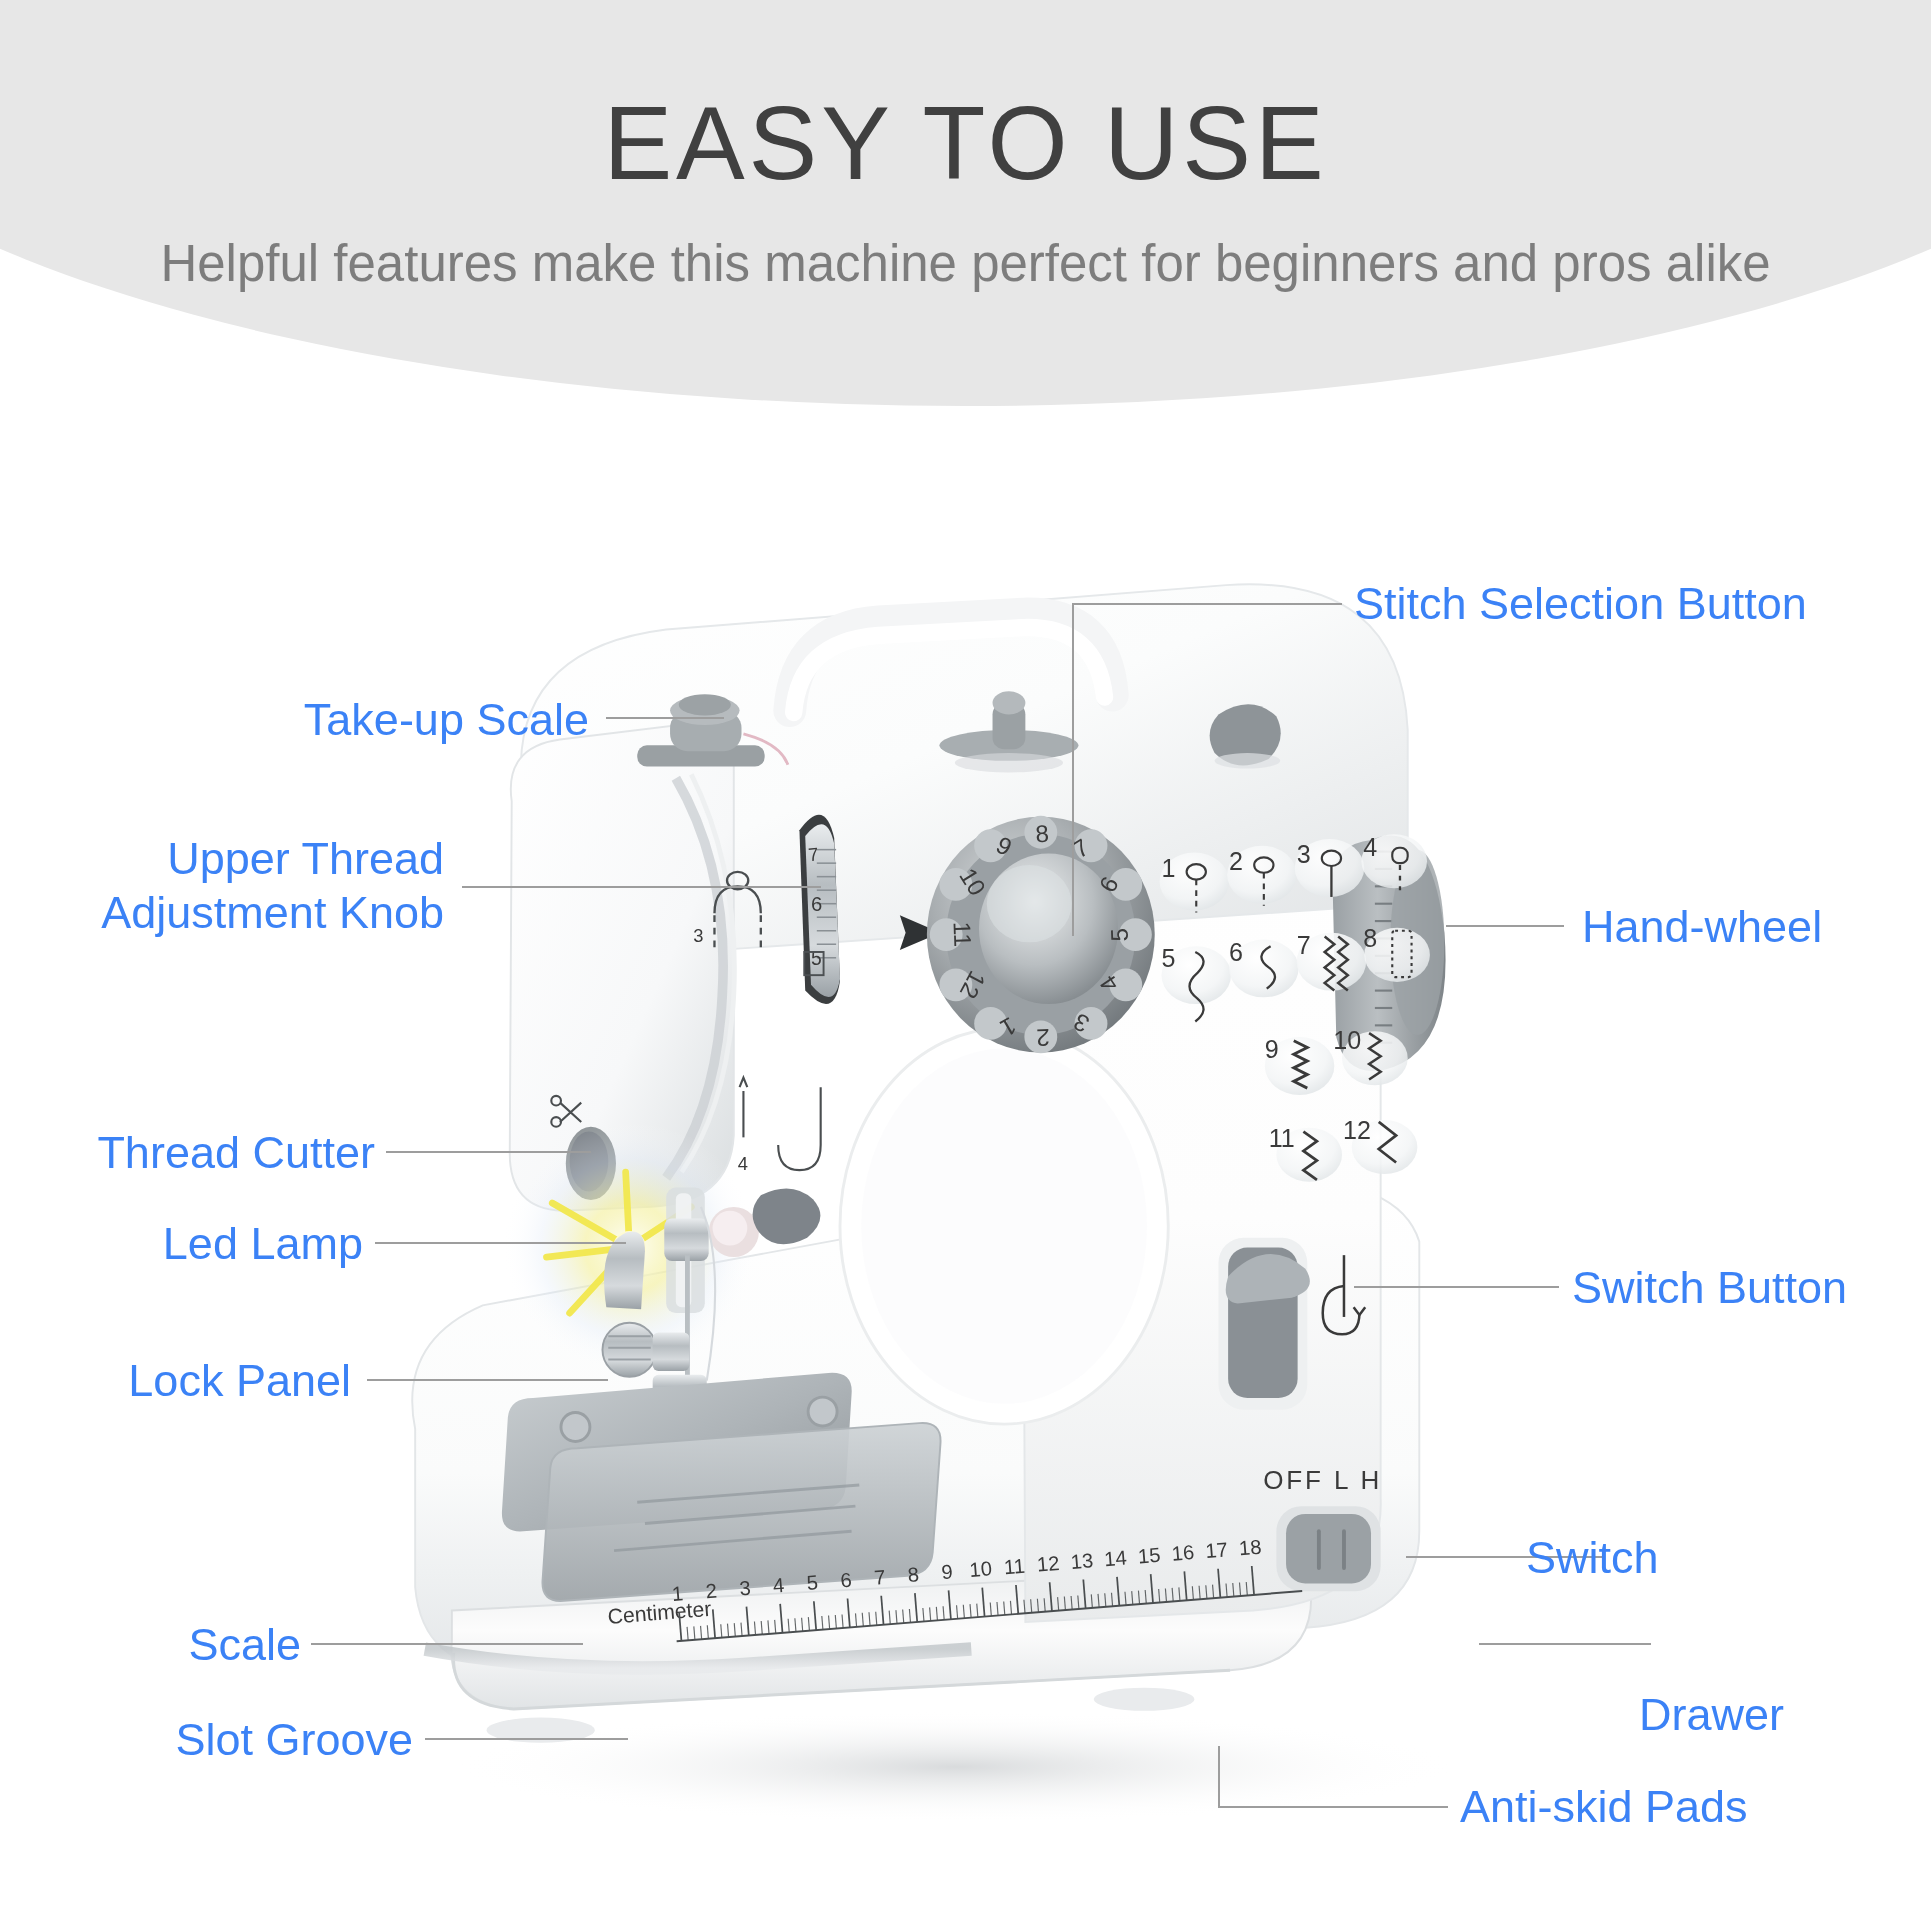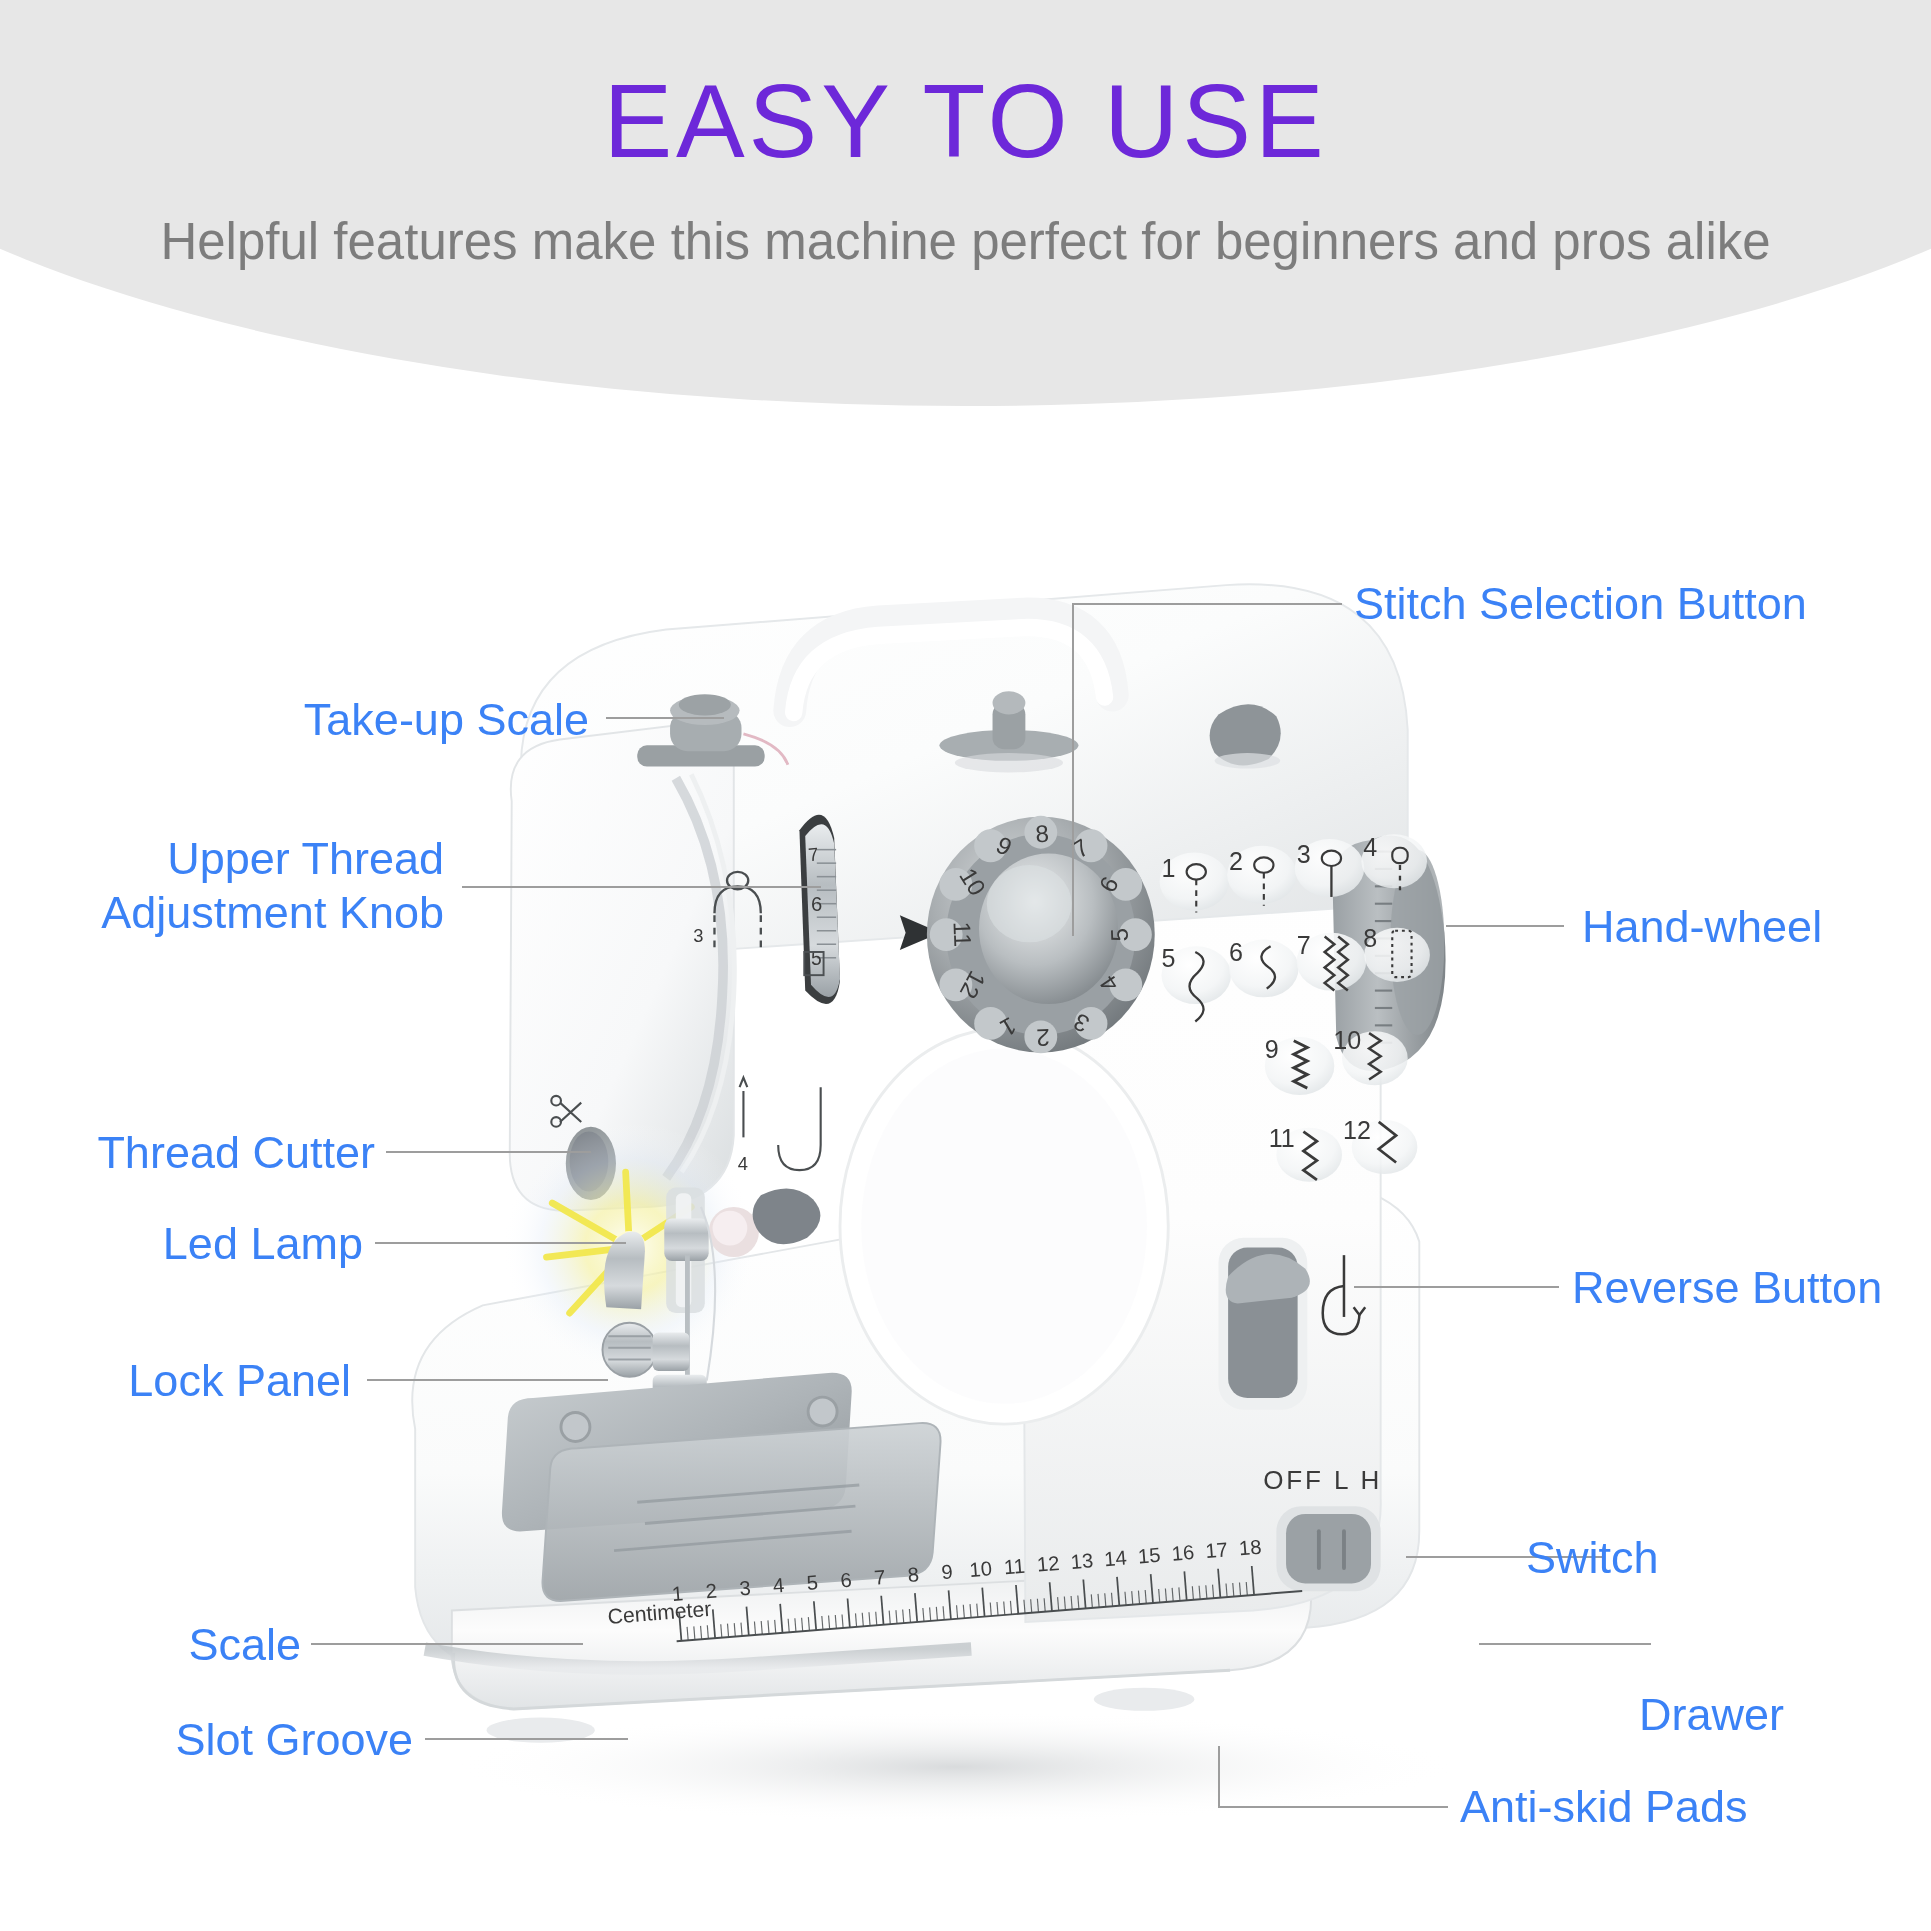--- a/index.html
+++ b/index.html
@@ -18,25 +18,25 @@
     width:2433px;height:1545px;
     background:#e7e7e7;
     border-radius:0 0 50% 50%/0 0 26% 26%;
     z-index:1;
   }
   .header-text{
     position:absolute;left:0;top:0;width:1931px;
     z-index:3;text-align:center;pointer-events:none;
   }
   .hl-title{
-    margin:0;padding-top:66px;
+    margin:0;padding-top:88px;
     font-size:103px;line-height:1.08;
     letter-spacing:3.9px;
     font-weight:400;
-    color:#6d28d9;
+    color:#404040;
     font-family:"Liberation Sans", sans-serif;
     text-align:center;
   }
   .hl-sub{
     margin:12px;padding-top:21px;
     font-size:51px;line-height:1.26;
     font-weight:300;
     color:#7d7d7d;
     font-family:"Liberation Sans", sans-serif;
   }
@@ -576,21 +576,21 @@
   <div class="lead h" style="left:1446px;top:925px;width:118px;"></div>
   <div class="callout l" style="left:1582px;top:900px;">Hand-wheel</div>
 
   <div class="lead h" style="left:386px;top:1151px;width:205px;"></div>
   <div class="callout r" style="right:1556px;top:1126px;width:502px;">Thread Cutter</div>
 
   <div class="lead h" style="left:375px;top:1242px;width:251px;"></div>
   <div class="callout r" style="right:1568px;top:1217px;width:502px;">Led Lamp</div>
 
   <div class="lead h" style="left:1354px;top:1286px;width:205px;"></div>
-  <div class="callout l" style="left:1572px;top:1261px;">Reverse Button</div>
+  <div class="callout l" style="left:1572px;top:1261px;">Switch Button</div>
 
   <div class="lead h" style="left:367px;top:1379px;width:241px;"></div>
   <div class="callout r" style="right:1580px;top:1354px;width:502px;">Lock Panel</div>
 
   <div class="lead h" style="left:1406px;top:1556px;width:199px;"></div>
   <div class="callout l" style="left:1526px;top:1531px;">Switch</div>
 
   <div class="lead h" style="left:311px;top:1643px;width:272px;"></div>
   <div class="callout r" style="right:1630px;top:1618px;width:502px;">Scale</div>
 

